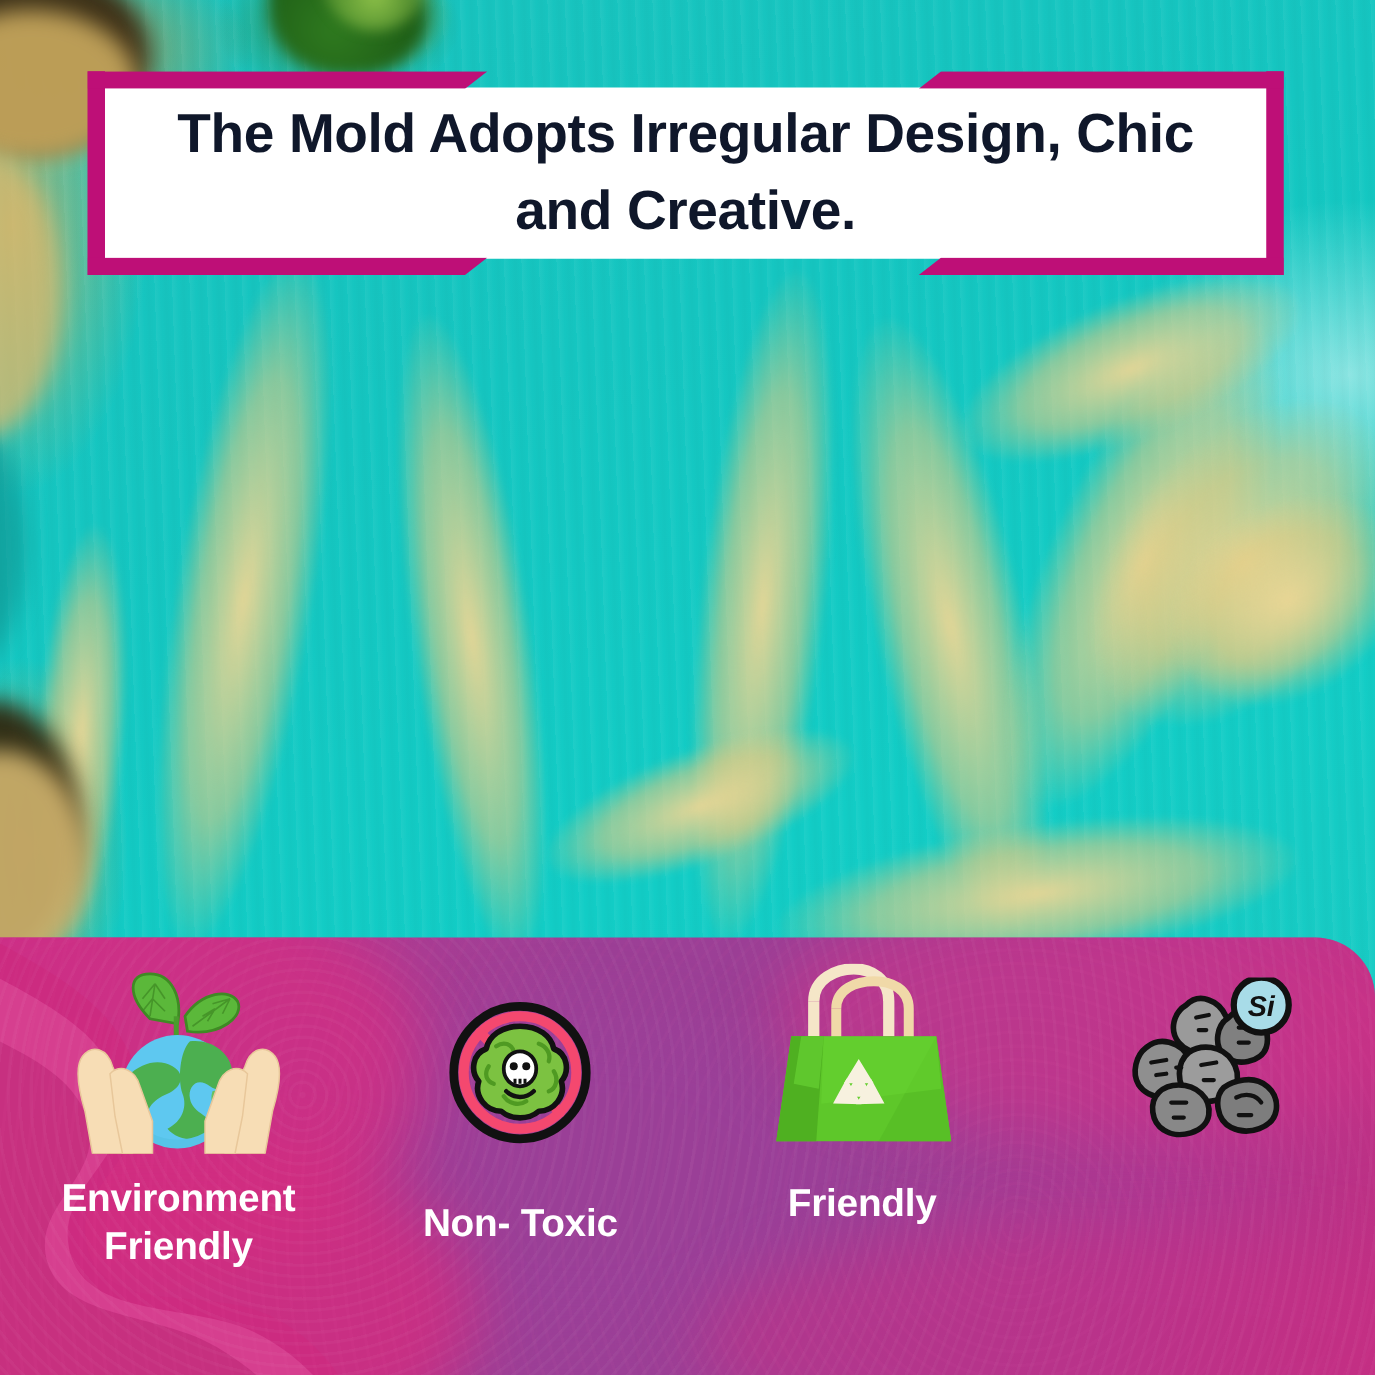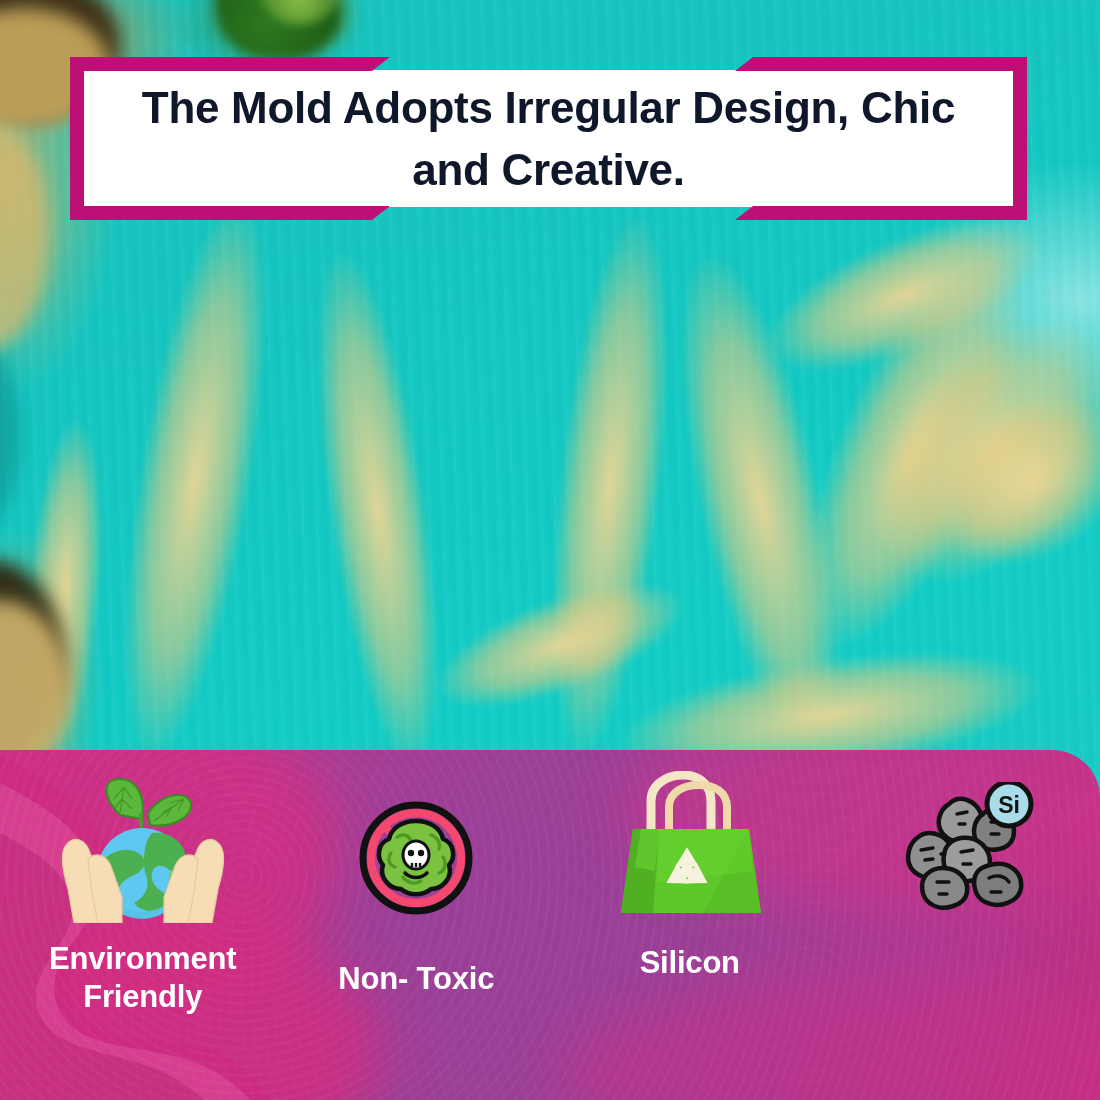--- a/index.html
+++ b/index.html
@@ -77,21 +77,21 @@
   .w4{left:560px;top:230px;width:620px;height:190px;background:#c72f84;opacity:.5;}
   .w5{left:250px;top:60px;width:420px;height:260px;background:#9a3f99;opacity:.65;}
   
   .swirl{position:absolute;left:-40px;top:-20px;width:560px;height:400px;opacity:.92;}
   .grain{position:absolute;inset:0;opacity:.2;
     background:repeating-radial-gradient(circle at 22% 36%,rgba(255,255,255,.16) 0 2px,rgba(255,255,255,0) 3px 9px),
                repeating-radial-gradient(circle at 74% 66%,rgba(255,120,190,.18) 0 2px,rgba(255,120,190,0) 3px 11px);}
 
   .features{position:absolute;inset:0;display:flex;align-items:flex-start;}
   .feature{flex:1;display:flex;flex-direction:column;align-items:center;}
-  .ficon{height:160px;display:flex;align-items:center;justify-content:center;}
+  .ficon{height:160px;display:flex;align-items:center;justify-content:center;font-style:italic;}
   .flabel{color:#fff;font-weight:700;font-size:31px;line-height:1.22;text-align:center;
     letter-spacing:-.2px;font-family:"Liberation Sans",sans-serif;}
   .f0{margin-left:6px;} .f0 .ficon{padding-top:18px;}
   .f1 .ficon{padding-top:28px;}
   .f2 .ficon{padding-top:16px;}
   .f3 .ficon{padding-top:22px;}
   .f0 .flabel{margin-top:12px;}
   .f1 .flabel{margin-top:22px;}
   .f2 .flabel{margin-top:18px;}
   .f3 .flabel{margin-top:14px;}
@@ -215,21 +215,21 @@
             <path d="M30 58 L48 58 L44 100 L24 96 Z" fill="#67d233" opacity=".7"></path>
             <path d="M138 58 L150 142 L92 142 Z" fill="#56bd25" opacity=".8"></path>
             <path d="M48 58 L138 58 L142 100 L46 112 Z" fill="#6bd633" opacity=".45"></path>
             <g fill="#f7f1df" transform="translate(76,100) scale(1.08)">
               <path d="M0 -22 L 11 -4 L 3 -4 L 3 6 L -4 6 L -4 -4 L -11 -4 Z" transform="rotate(0)"></path>
               <path d="M0 -22 L 11 -4 L 3 -4 L 3 6 L -4 6 L -4 -4 L -11 -4 Z" transform="rotate(120)"></path>
               <path d="M0 -22 L 11 -4 L 3 -4 L 3 6 L -4 6 L -4 -4 L -11 -4 Z" transform="rotate(240)"></path>
             </g>
           </svg>
         </div>
-        <div class="flabel">Silicon</div>
+        <div class="flabel">Friendly</div>
       </div>
 
       <div class="feature f3">
         <div class="ficon">
           <svg width="152" height="140" viewBox="0 0 152 140">
             <g stroke="#111" stroke-width="4.5" stroke-linejoin="round">
               <path d="M30 56 C 22 62 18 76 24 86 C 32 98 56 100 64 90 C 72 80 66 60 54 54 C 44 49 36 51 30 56 Z" fill="#8f8f8f"></path>
               <path d="M62 22 C 52 28 48 42 56 52 C 66 64 88 62 94 50 C 100 38 92 22 80 18 C 72 15 66 18 62 22 Z" fill="#9a9a9a"></path>
               <path d="M96 32 C 86 38 84 54 92 62 C 102 72 122 68 126 56 C 130 42 120 28 108 27 C 102 26 99 29 96 32 Z" fill="#808080"></path>
               <path d="M64 60 C 54 68 54 86 64 94 C 76 104 98 98 102 86 C 106 72 96 58 82 56 C 74 55 68 57 64 60 Z" fill="#9c9c9c"></path>

